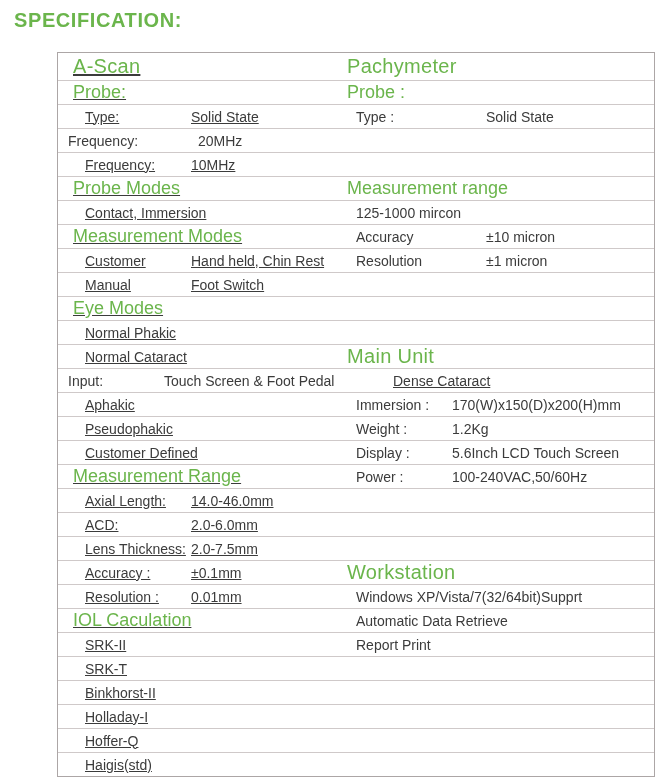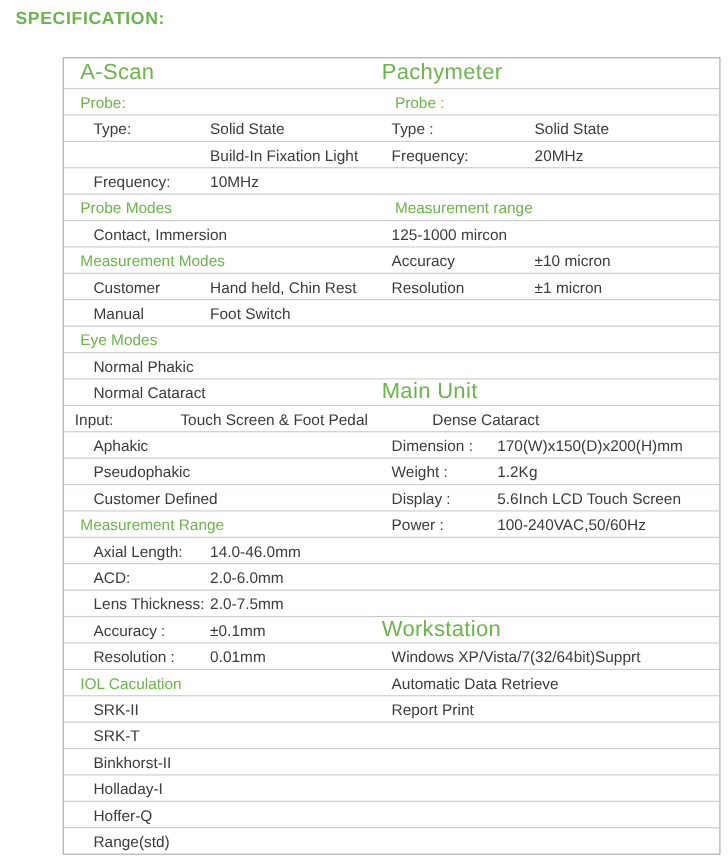--- a/index.html
+++ b/index.html
@@ -16,21 +16,21 @@
     background: #ffffff;
     font-family: "Liberation Sans", "DejaVu Sans", sans-serif;
     color: var(--text);
     position: relative;
     overflow: hidden;
   }
   .page-title {
     position: absolute;
     left: 14px;
     top: 9px;
-    font-size: 16px;
+    font-size: 20px;
     font-weight: bold;
     color: var(--green);
     letter-spacing: 0.6px;
     white-space: nowrap;
   }
   .spec-table {
     position: absolute;
     left: 57px;
     top: 52px;
     width: 596px;
@@ -44,37 +44,37 @@
     align-items: center;
   }
   .row.head { height: 27px; }
   .row:last-child { border-bottom: none; }
   .half {
     display: flex;
     align-items: center;
     height: 100%;
     overflow: visible;
   }
-  .half.left  { width: 288px; flex-shrink: 0; }
+  .half.left  { width: 288px; flex-shrink: 0; text-decoration: underline; }
   .half.right { flex: 1; }
   .bighead {
     font-size: 20px;
     color: var(--green);
     white-space: nowrap;
     letter-spacing: 0.3px;
   }
   .half.left .bighead  { margin-left: 15px; }
   .half.right .bighead { margin-left: 1px; text-align: right; }
   .section {
-    font-size: 14px;
+    font-size: 18px;
     color: var(--green);
     white-space: nowrap;
   }
   .half.left .section  { margin-left: 15px; }
-  .half.right .section { margin-left: 13px; }
+  .half.right .section { margin-left: 1px; }
   .label, .value {
     font-size: 14px;
     color: var(--text);
     white-space: nowrap;
   }
   .label { display: inline-block; }
   .half.left .label  { margin-left: 27px; min-width: 106px; }
   .half.right .label { margin-left: 10px; min-width: 96px; }
   .half.right .label.lw { min-width: 130px; }
 </style>
@@ -104,24 +104,20 @@
       <div class="half left">
         <span class="label">Type:</span>
         <span class="value">Solid State</span>
       </div>
       <div class="half right">
         <span class="label lw">Type :</span>
         <span class="value">Solid State</span>
       </div>
     </div>
     <div class="row">
-      <div class="half left">
-        <span class="label"></span>
-        <span class="value">Build-In Fixation Light</span>
-      </div>
       <div class="half right">
         <span class="label lw">Frequency:</span>
         <span class="value">20MHz</span>
       </div>
     </div>
     <div class="row">
       <div class="half left">
         <span class="label">Frequency:</span>
         <span class="value">10MHz</span>
       </div>
@@ -196,21 +192,21 @@
       </div>
       <div class="half left">
         <span class="label">Dense Cataract</span>
       </div>
     </div>
     <div class="row">
       <div class="half left">
         <span class="label">Aphakic</span>
       </div>
       <div class="half right">
-        <span class="label">Dimension :</span>
+        <span class="label">Immersion :</span>
         <span class="value">170(W)x150(D)x200(H)mm</span>
       </div>
     </div>
     <div class="row">
       <div class="half left">
         <span class="label">Pseudophakic</span>
       </div>
       <div class="half right">
         <span class="label">Weight :</span>
         <span class="value">1.2Kg</span>
@@ -308,17 +304,17 @@
       <div class="half right"></div>
     </div>
     <div class="row">
       <div class="half left">
         <span class="label">Hoffer-Q</span>
       </div>
       <div class="half right"></div>
     </div>
     <div class="row">
       <div class="half left">
-        <span class="label">Range(std)</span>
+        <span class="label">Haigis(std)</span>
       </div>
       <div class="half right"></div>
     </div>
   </div>
 
 </body></html>

